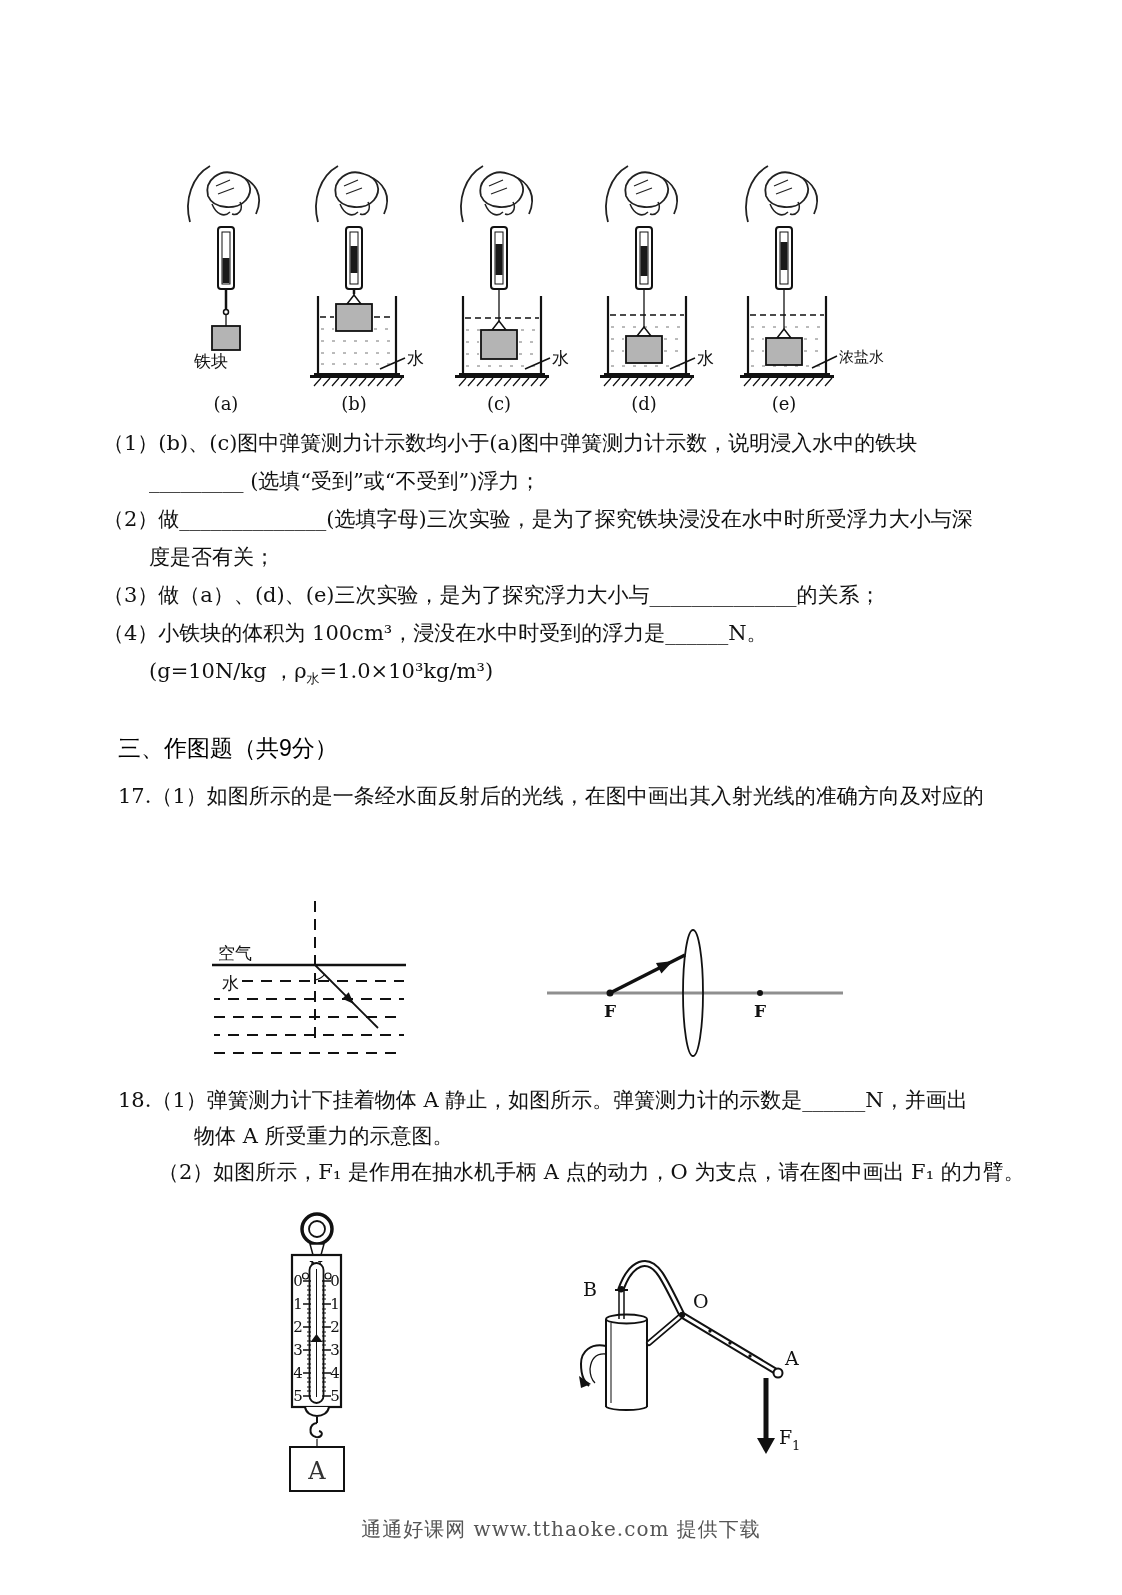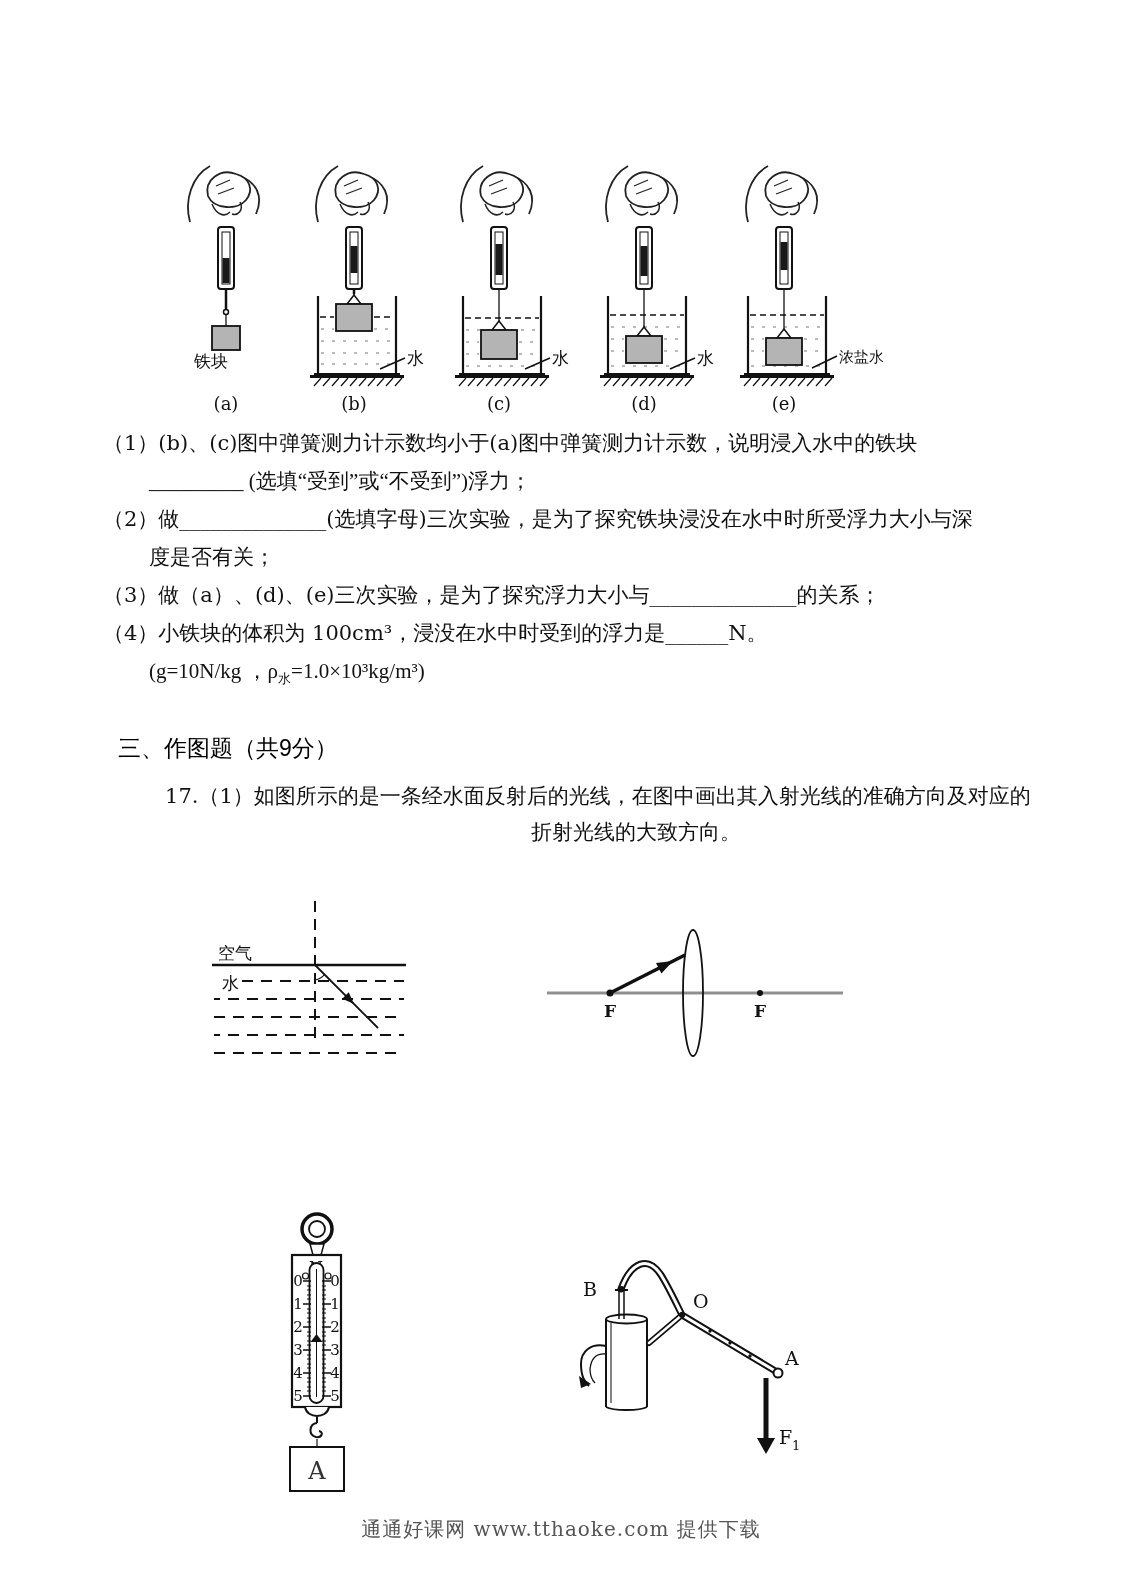--- a/index.html
+++ b/index.html
@@ -6,22 +6,22 @@
   #page{
     position:relative;
     width:1122px;height:1541px;
     background:#ffffff;
     font-family:"DejaVu Serif","Liberation Serif",serif;
     color:#111;
     overflow:hidden;
   }
   .abs{position:absolute;}
   .qtext{font-size:21px;line-height:38px;white-space:nowrap;}
-  .q17text{font-size:21px;line-height:36px;white-space:nowrap;text-align:center;}
-  .indent46{padding-left:46px;font-family:Liberation Serif, serif;}
+  .q17text{font-size:21px;line-height:36px;white-space:nowrap;}
+  .indent46{padding-left:46px;}
   .indent40{padding-left:40px;}
   .indent76{padding-left:76px;}
   .section-header{
     font-family:"Liberation Sans","DejaVu Sans",sans-serif;
     font-weight:normal;font-size:23px;color:#000;white-space:nowrap;
   }
   sub.rho{font-size:13px;}
   .footer{
     width:100%;text-align:center;
     font-size:20px;color:#555;letter-spacing:1px;white-space:nowrap;
@@ -224,21 +224,20 @@
     <div class="indent46">度是否有关；</div>
     <div>（3）做（a）、(d)、(e)三次实验，是为了探究浮力大小与______________的关系；</div>
     <div>（4）小铁块的体积为 100cm³，浸没在水中时受到的浮力是______N。</div>
     <div class="indent46"><span>(g=10N/kg ，ρ</span><sub class="rho">水</sub><span>=1.0×10³kg/m³)</span></div>
   </div>
 
   <div class="abs section-header" style="left:118px;top:733px">三、作图题（共9分）</div>
 
   <div class="abs q17text" style="left:118px;top:778px;width:960px">
     <div>17.（1）如图所示的是一条经水面反射后的光线，在图中画出其入射光线的准确方向及对应的</div>
-    <div class="indent76">折射光线的大致方向。</div>
   </div>
 
   <svg class="abs" style="left:208px;top:893px" width="210" height="170" viewBox="0 0 210 170">
     <line x1="107" y1="8" x2="107" y2="147" stroke="#111" stroke-width="2" stroke-dasharray="11 7"></line>
     <line x1="4" y1="72" x2="198" y2="72" stroke="#111" stroke-width="2.5"></line>
     <text x="10" y="66" class="cjk">空气</text>
     <text x="14" y="96" class="cjk">水</text>
     <g stroke="#111" stroke-width="2" stroke-dasharray="11 8">
       <line x1="34" y1="88" x2="196" y2="88"></line>
       <line x1="6" y1="106" x2="196" y2="106" stroke-dashoffset="5"></line>
@@ -259,20 +258,25 @@
     <circle cx="65" cy="75" r="3.5" fill="#111"></circle>
     <circle cx="215" cy="75" r="3" fill="#111"></circle>
     <text x="65" y="99" text-anchor="middle" style="font-size:17px;font-weight:bold">F</text>
     <text x="215" y="99" text-anchor="middle" style="font-size:17px;font-weight:bold">F</text>
     <g>
       <line x1="65" y1="75" x2="140" y2="37" stroke="#111" stroke-width="3.6"></line>
       <polygon points="128,43 116.4,55.6 111,44.9" fill="#111"></polygon>
     </g>
   </svg>
 
+  <div class="abs q17text" style="left:118px;top:1082px;width:980px">
+    <div>18.（1）弹簧测力计下挂着物体 A 静止，如图所示。弹簧测力计的示数是______N，并画出</div>
+    <div class="indent76">物体 A 所受重力的示意图。</div>
+    <div class="indent40">（2）如图所示，F₁ 是作用在抽水机手柄 A 点的动力，O 为支点，请在图中画出 F₁ 的力臂。</div>
+  </div>
 
   <svg class="abs" style="left:268px;top:1203px" width="160" height="300" viewBox="0 0 160 300">
     <circle cx="49" cy="26" r="15" fill="none" stroke="#111" stroke-width="3.5"></circle>
     <circle cx="49" cy="26" r="8" fill="none" stroke="#111" stroke-width="1.8"></circle>
     <polygon points="42,41 56,41 53,52 45,52" fill="#fff" stroke="#111" stroke-width="1.5"></polygon>
     <rect x="24" y="52" width="49" height="152" fill="#fff" stroke="#111" stroke-width="2.2"></rect>
     <text x="48" y="70" text-anchor="middle" style="font-size:16px">N</text>
     <circle cx="37.5" cy="73" r="3" fill="#fff" stroke="#111" stroke-width="1.2"></circle>
     <circle cx="60" cy="73" r="3" fill="#fff" stroke="#111" stroke-width="1.2"></circle>
     <rect x="41.5" y="60" width="14" height="140" rx="7" fill="#fff" stroke="#111" stroke-width="1.8"></rect>

